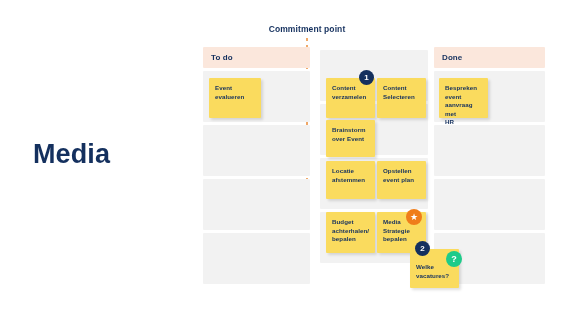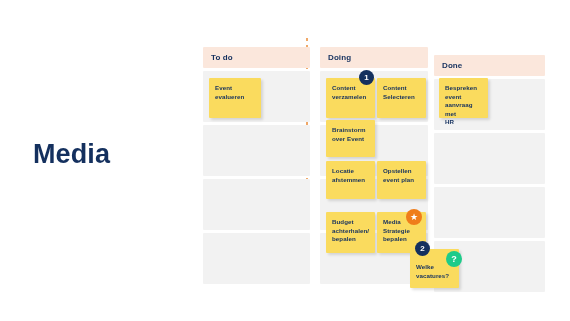--- a/index.html
+++ b/index.html
@@ -173,49 +173,47 @@
 </style>
 </head>
 <body>
 
 <div id="stage">
 
   <div class="title-block">
     <div class="title-main">Media</div>
   </div>
 
+  <div class="commitment-label">Commitment point</div>
   <div class="commitment-line"></div>
 
   <div class="board">
 
     <div class="column" style="left:0px; width:107px;">
       <div class="col-header">
         <span class="col-header-label">To do</span>
       </div>
       <div class="rows">
         <div class="row-cell" style="height:51px;"></div>
         <div class="row-cell" style="height:51px;"></div>
         <div class="row-cell" style="height:51px;"></div>
         <div class="row-cell" style="height:51px;"></div>
       </div>
     </div>
 
     <div class="column" style="left:117px; width:108px;">
-      <div class="col-header">
-        <span class="col-header-label">Doing</span>
-      </div>
       <div class="rows">
         <div class="row-cell" style="height:51px;"></div>
         <div class="row-cell" style="height:51px;"></div>
         <div class="row-cell" style="height:51px;"></div>
         <div class="row-cell" style="height:51px;"></div>
       </div>
     </div>
 
-    <div class="column" style="left:231px; width:111px;margin-top:8px;">
+    <div class="column" style="left:231px; width:111px;">
       <div class="col-header">
         <span class="col-header-label">Done</span>
       </div>
       <div class="rows">
         <div class="row-cell" style="height:51px;"></div>
         <div class="row-cell" style="height:51px;"></div>
         <div class="row-cell" style="height:51px;"></div>
         <div class="row-cell" style="height:51px;"></div>
       </div>
     </div>

